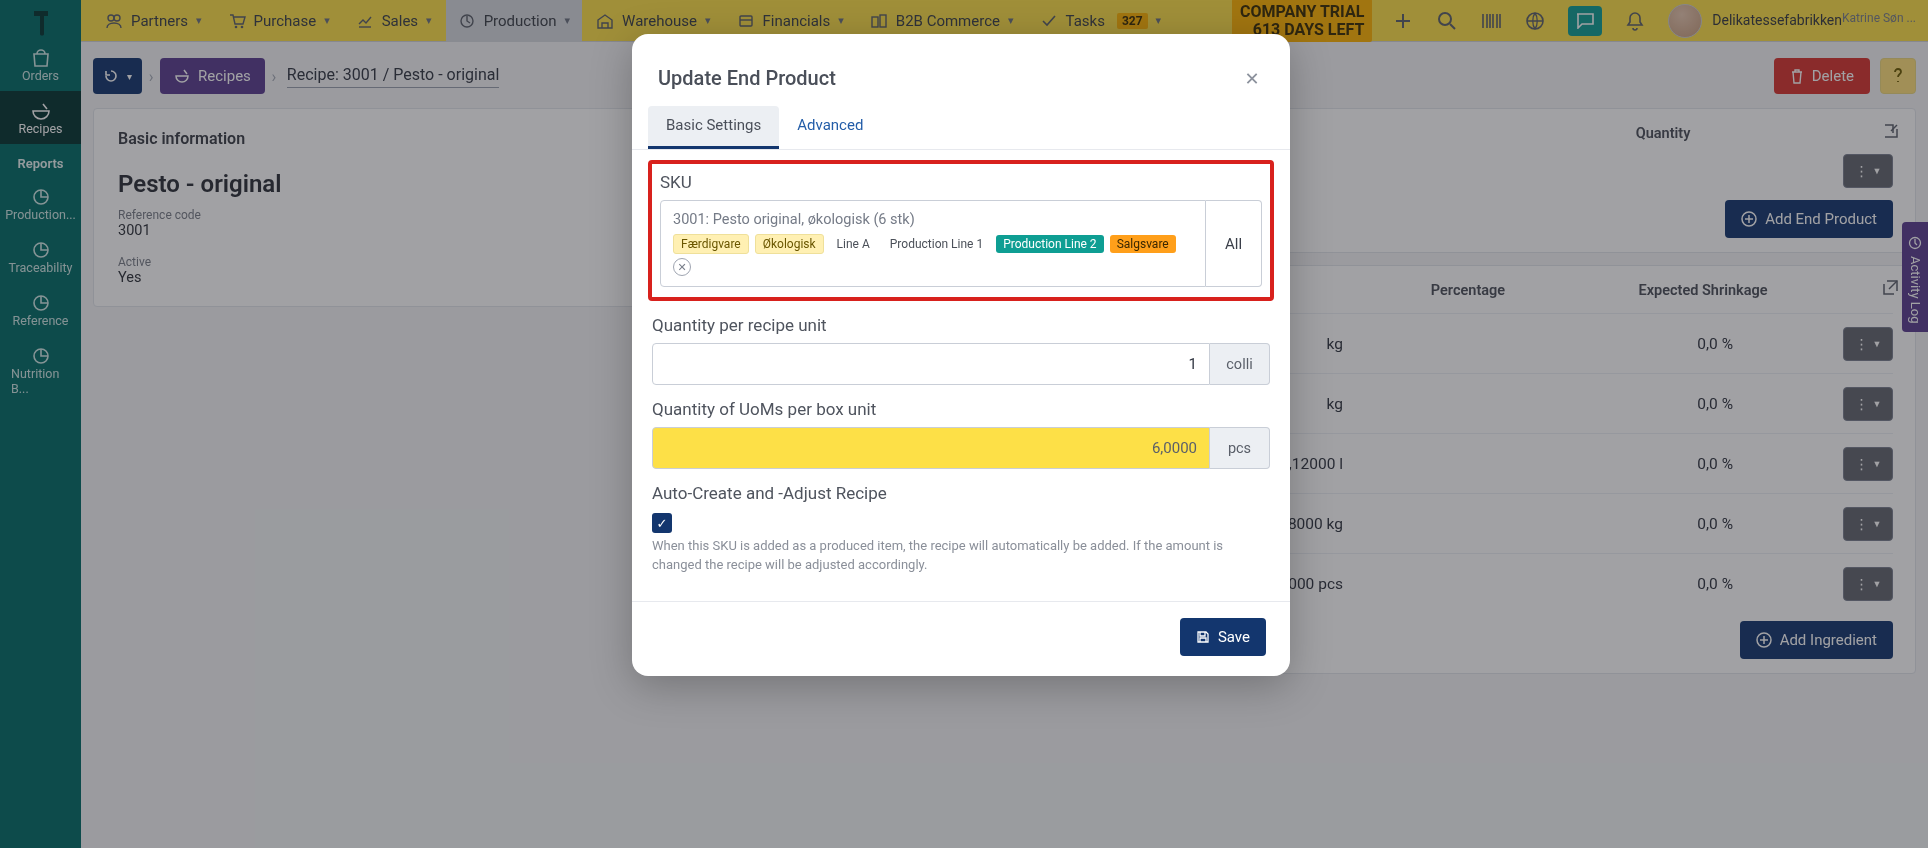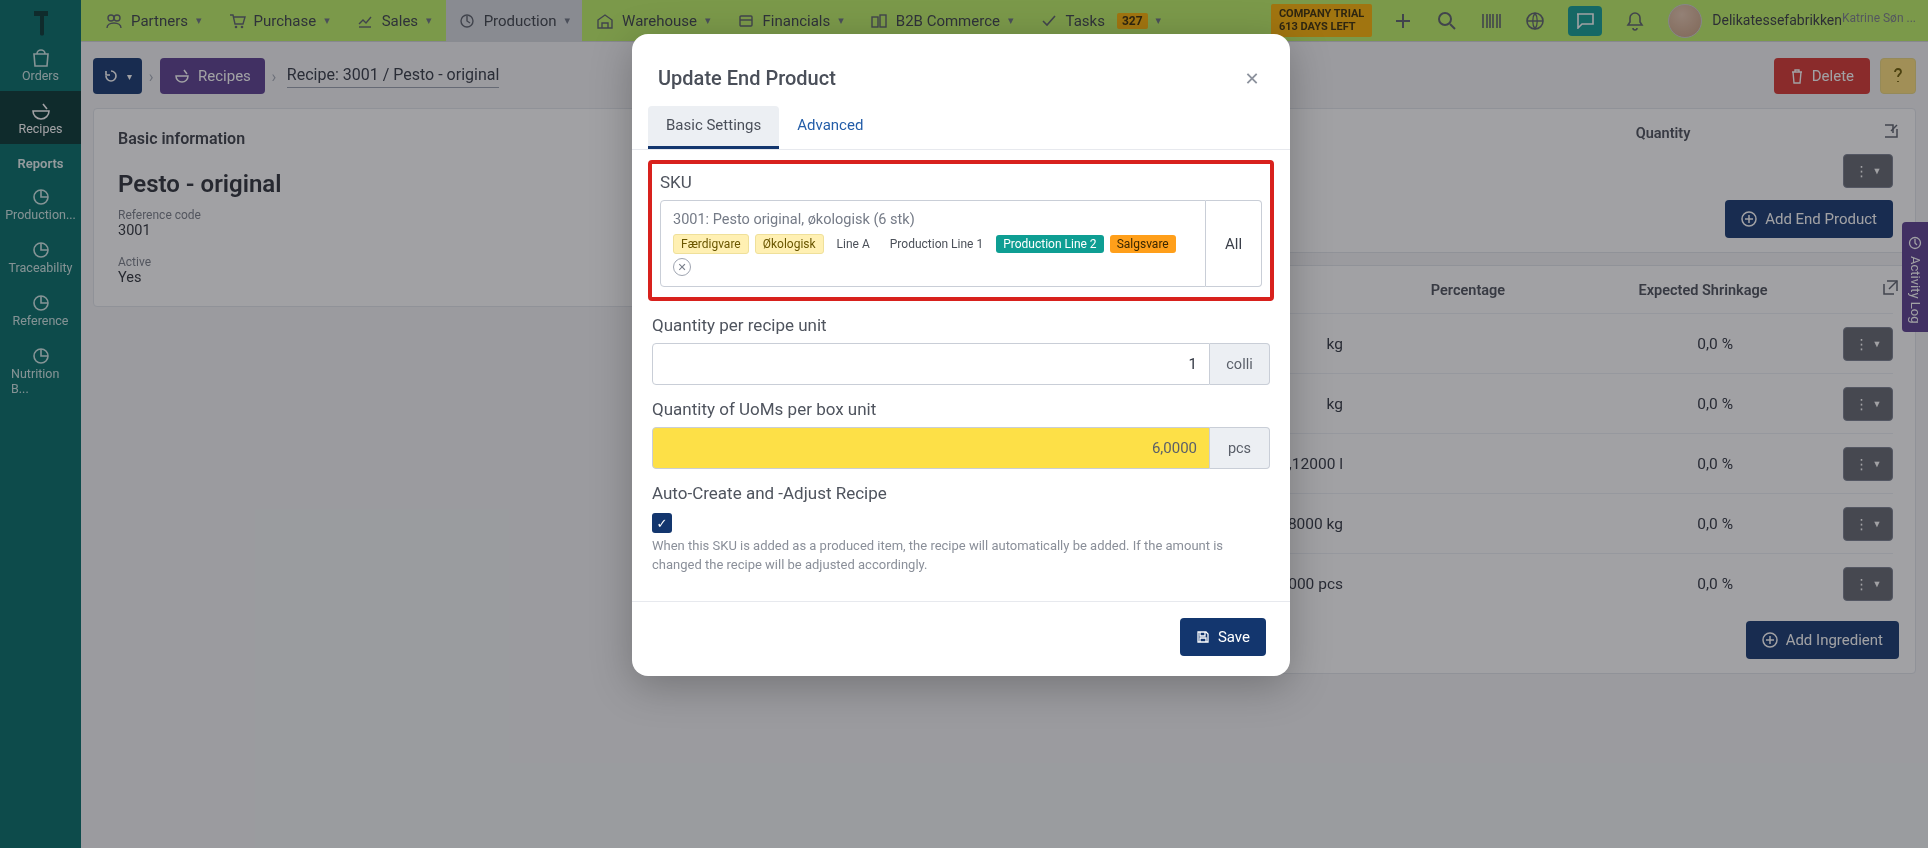--- a/index.html
+++ b/index.html
@@ -7,26 +7,26 @@
 
 
 .left-rail { position: absolute; left: 0; top: 0; width: 81px; height: 848px; background: #006b66; color: #cde6e4; display: flex; flex-direction: column; align-items: center; padding-top: 6px; }
 .left-rail .logo { width: 24px; height: 32px; color: #053431; font-weight: 700; display: flex; align-items: center; justify-content: center; }
 .left-rail .rail-item { width: 81px; display: flex; flex-direction: column; align-items: center; padding: 10px 11px 8px; font-size: 12.5px; cursor: pointer; }
 .left-rail .rail-item.active { background: #053431; color: #fff; }
 .left-rail .section-head { width: 81px; text-align: center; font-size: 13px; font-weight: 600; padding: 12px 0 6px; color: #e9f4f3; }
 .rail-icon { width: 26px; height: 20px; display:inline-block; }
 
 
-.topbar { position: absolute; left: 81px; top: 0; right: 0; height: 42px; background: #bef264; border-bottom: 1px solid #d2d5da; display: flex; align-items: center; padding: 0 12px; gap: 2px; }
+.topbar { position: absolute; left: 81px; top: 0; right: 0; height: 42px; background: #fde047; border-bottom: 1px solid #d2d5da; display: flex; align-items: center; padding: 0 12px; gap: 2px; }
 .topmenu-item { display: flex; align-items: center; gap: 8px; padding: 0 12px; height: 42px; font-size: 15px; color: #3c4149; cursor: pointer; }
 .topmenu-item.active { background: #d6d9de; }
 .topmenu-item .chev { font-size: 11px; color: #6b7280; }
 .mi-icon { width: 18px; height: 18px; display:inline-block; }
-.trial-badge { margin-left: auto; background: #ffb300; color: #3a2c00; font-size: 11px; font-weight: 700; line-height: 1.1; padding: 4px 8px; border-radius: 2px; text-align: left; }
+.trial-badge { margin-left: auto; background: #ffb300; color: #3a2c00; font-size: 16px; font-weight: 700; line-height: 1.1; padding: 4px 8px; border-radius: 2px; text-align: right; }
 .topbar-right { display: flex; align-items: center; gap: 22px; margin-left: 18px; }
 .topbar-icon { width: 22px; height: 22px; color: #5a5f69; cursor: pointer; }
 .chat-btn { background: #0e9e93; width: 34px; height: 30px; border-radius: 4px; display: flex; align-items: center; justify-content: center; color: #fff; }
 .user-block { display: flex; align-items: center; gap: 10px; }
 .avatar { width: 34px; height: 34px; border-radius: 50%; background: radial-gradient(circle at 40% 30%, #e8c8b0, #c79d7d); border:1px solid #d0d0d0; }
 .user-text { display: flex; flex-direction: row; line-height: 1.15; }
 .user-text .company { font-size: 14px; color: #373a41; }
 .user-text .person { font-size: 12px; color: #7a7f88; }
 
 
@@ -69,21 +69,21 @@
 .ingr-head .c2 { width: 220px; text-align: right; padding-right: 10px; }
 .ingr-head .c3 { width: 230px; text-align: center; }
 .ingr-head .c4 { width: 240px; text-align: center; }
 .ingr-head .c5 { width: 70px; }
 .ingr-row { display: flex; align-items: center; height: 60px; border-top: 1px solid #edf0f4; font-size: 15.5px; color: #303540; }
 .ingr-row .c1 { flex: 1; }
 .ingr-row .c2 { width: 220px; text-align: right; padding-right: 10px;}
 .ingr-row .c3 { width: 230px; text-align: right; padding-right: 85px; }
 .ingr-row .c4 { width: 240px; text-align: right; padding-right: 90px;}
 .ingr-row .c5 { width: 70px; display:flex; justify-content:flex-end;}
-.add-ingr-btn { position: absolute; right: 16px; bottom: 14px; }
+.add-ingr-btn { position: absolute; right: 22px; bottom: 14px; }
 
 
 .scrim { position: absolute; inset: 0; background: rgba(30,32,38,0.42); }
 
 
 .modal { position: absolute; left: 632px; top: 34px; width: 658px; background: #fff; border-radius: 16px; box-shadow: 0 10px 40px rgba(0,0,0,0.25); padding: 12px 0 20px; }
 .modal-head { display: flex; align-items: center; padding: 20px 26px 16px; }
 .modal-head h2 { font-size: 20px; font-weight: 500; color: #4a4f59; }
 .modal-close { margin-left: auto; width: 24px; height: 24px; color: #8c929d; cursor: pointer; font-size: 18px; display:flex;align-items:center;justify-content:center;}
 .modal-tabs { display: flex; gap: 0; padding: 0 16px; border-bottom: 1px solid #e7e9ee; }

